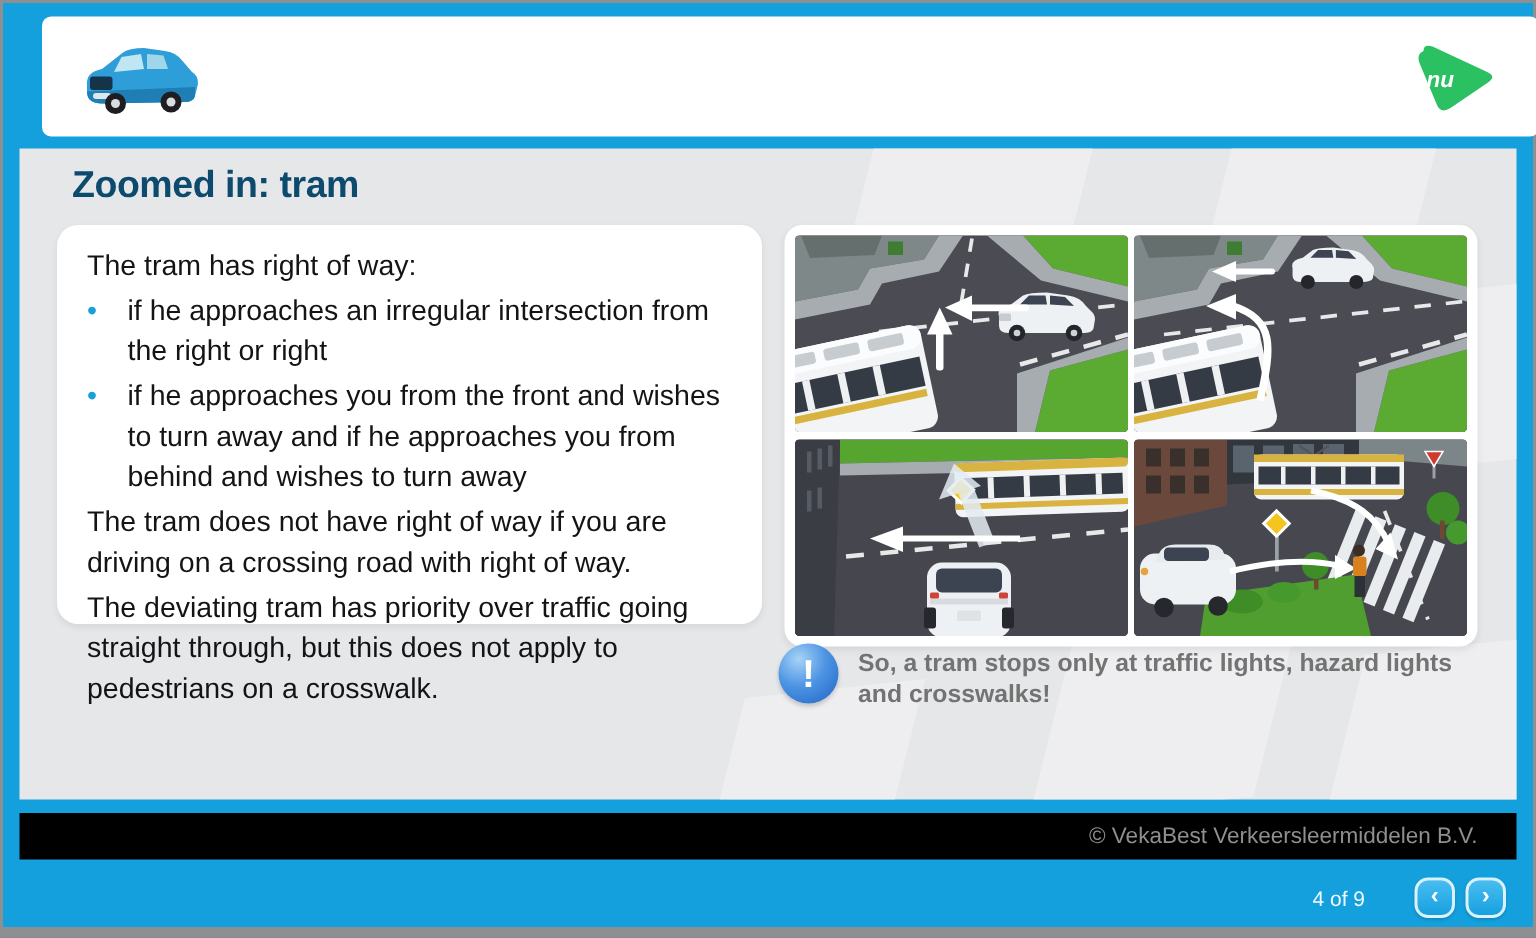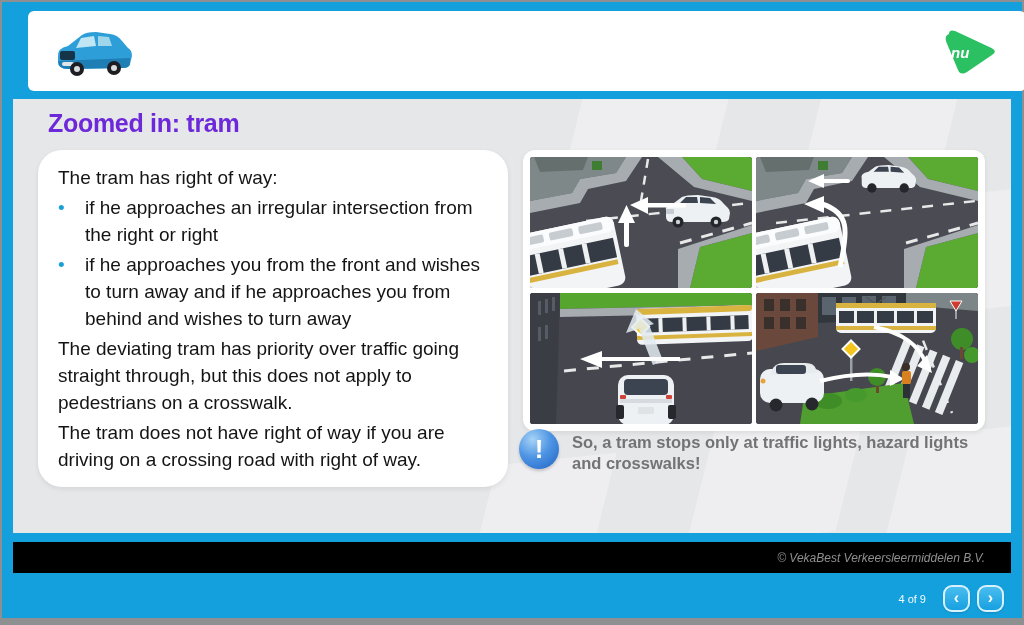--- a/index.html
+++ b/index.html
@@ -10,23 +10,23 @@
   
   .header{position:absolute;left:13px;top:11px;width:998px;height:80px;background:#fff;border-radius:6px;margin-left:15px;}
   .car-icon{position:absolute;left:22px;top:14px;}
   .logo{position:absolute;right:30px;top:16px;display:flex;align-items:center;gap:6px;}
   .logo-word{font-size:27px;font-weight:700;font-style:italic;color:#2b2570;letter-spacing:-0.5px;}
 
   
   .content{position:absolute;left:13px;top:99px;width:998px;height:434px;background:#e5e7e9;overflow:hidden;}
   .patch{position:absolute;background:#f3f4f6;opacity:.6;transform:skew(-14deg,-6deg);}
 
-  .slide-title{position:absolute;left:35px;top:10px;font-size:25px;font-weight:700;color:#6d28d9;letter-spacing:-0.3px;}
-
-  .text-card{position:absolute;left:25px;top:51px;width:470px;height:337px;background:#fff;border-radius:24px;
+  .slide-title{position:absolute;left:35px;top:10px;font-size:25px;font-weight:700;color:#0c4a6e;letter-spacing:-0.3px;}
+
+  .text-card{position:absolute;left:25px;top:51px;width:470px;height:266px;background:#fff;border-radius:14px;
              box-shadow:0 2px 5px rgba(0,0,0,.08);padding:14px 17px 0 20px;box-sizing:border-box;
              font-size:19px;line-height:27px;color:#141414;}
   .text-card p{margin:0 0 3px 0;}
   .bullet-row{display:flex;margin:0 0 3px 0;}
   .bullet-dot{width:27px;flex:0 0 27px;color:#1a9fd9;font-size:19px;}
 
   .grid-card{position:absolute;left:510px;top:51px;width:462px;height:281px;background:#fff;border-radius:12px;
              box-shadow:0 2px 5px rgba(0,0,0,.08);padding:7px;box-sizing:border-box;}
   .grid{display:grid;grid-template-columns:222px 222px;grid-template-rows:131px 131px;gap:5px 4px;}
   .cell{border-radius:3px;overflow:hidden;background:#47484f;}
@@ -35,24 +35,24 @@
   .note{position:absolute;left:506px;top:330px;width:478px;display:flex;gap:13px;}
   .note-icon{flex:0 0 40px;width:40px;height:40px;border-radius:50%;
              background:radial-gradient(circle at 34% 26%, #a6d3f6 0%, #4f95e4 45%, #1e63c4 100%);
              color:#fff;font-size:26px;font-weight:700;display:flex;align-items:center;justify-content:center;
              box-shadow:0 2px 3px rgba(0,0,0,.18);}
   .note-text{font-size:16.5px;font-weight:700;color:#737373;line-height:21px;padding-top:3px;}
 
   
   .black-bar{position:absolute;left:13px;top:542px;width:998px;height:31px;background:#000;
              display:flex;align-items:center;justify-content:flex-end;}
-  .copyright{color:#8f8f8f;font-size:12px;padding-right:26px;font-style:italic;}
+  .copyright{color:#8f8f8f;font-size:15px;padding-right:26px;}
 
   .pager{position:absolute;right:20px;top:585px;display:flex;align-items:center;gap:7px;}
-  .pager-label{color:#f2fafd;font-size:11px;margin-right:10px;}
+  .pager-label{color:#f2fafd;font-size:14px;margin-right:26px;}
   .nav-btn{width:27px;height:27px;border-radius:9px;border:2px solid rgba(235,248,255,.9);
            background:linear-gradient(180deg,#49bdf0,#17a0e0);color:#fff;font-size:16px;font-weight:700;
            display:flex;align-items:center;justify-content:center;cursor:pointer;box-sizing:border-box;
            box-shadow:0 1px 2px rgba(0,0,0,.15);padding-bottom:2px;}
 </style>
 </head>
 <body>
 
 <div class="stage">
   <div class="frame"></div>
@@ -93,22 +93,22 @@
     <div class="text-card">
       <p>The tram has right of way:</p>
       <div class="bullet-row">
         <span class="bullet-dot">•</span>
         <span>if he approaches an irregular intersection from the right or right</span>
       </div>
       <div class="bullet-row">
         <span class="bullet-dot">•</span>
         <span>if he approaches you from the front and wishes to turn away and if he approaches you from behind and wishes to turn away</span>
       </div>
+      <p>The tram does not have right of way if you are driving on a crossing road with right of way.</p>
       <p>The deviating tram has priority over traffic going straight through, but this does not apply to pedestrians on a crosswalk.</p>
-      <p>The tram does not have right of way if you are driving on a crossing road with right of way.</p>
     </div>
 
     <div class="grid-card">
       <div class="grid">
 
         <div class="cell">
           <svg width="222" height="131" viewBox="0 0 222 131">
             <rect width="222" height="131" fill="#4a4b53"></rect>
             <polygon points="0,0 96,0 86,16 50,22 42,36 0,44" fill="#7e8889"></polygon>
             <polygon points="4,0 58,0 53,13 10,15" fill="#65706e"></polygon>

